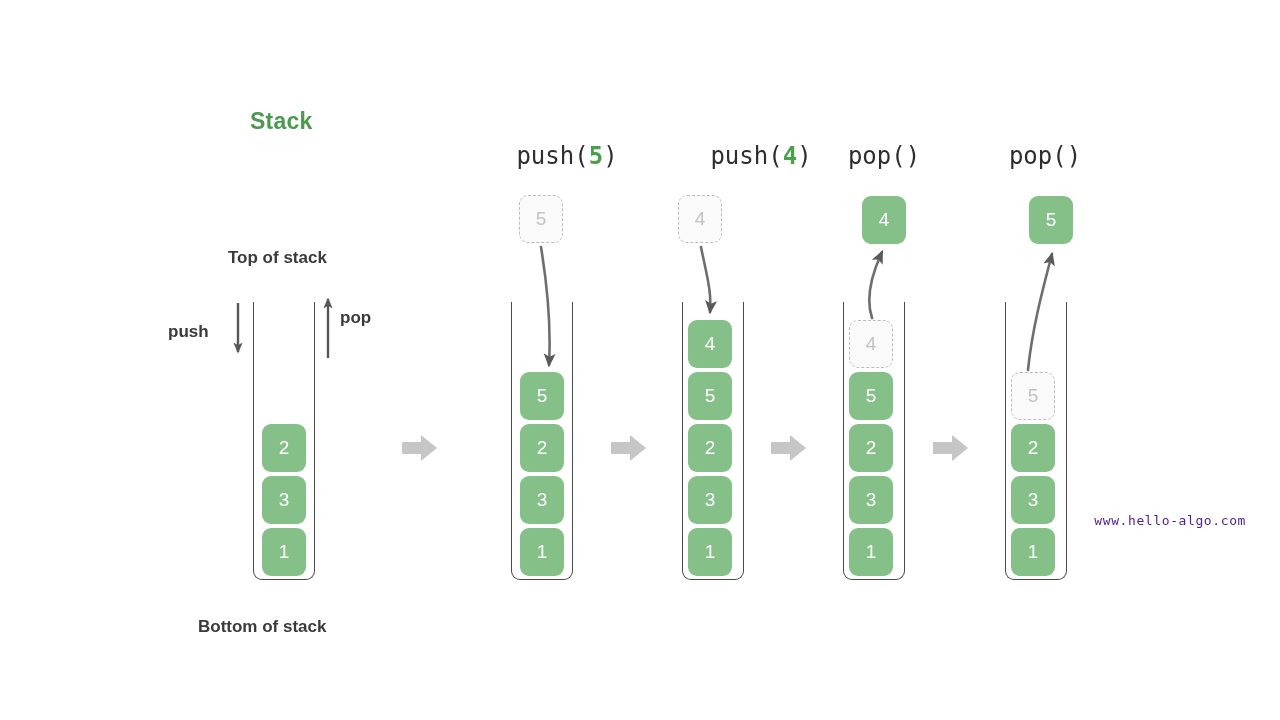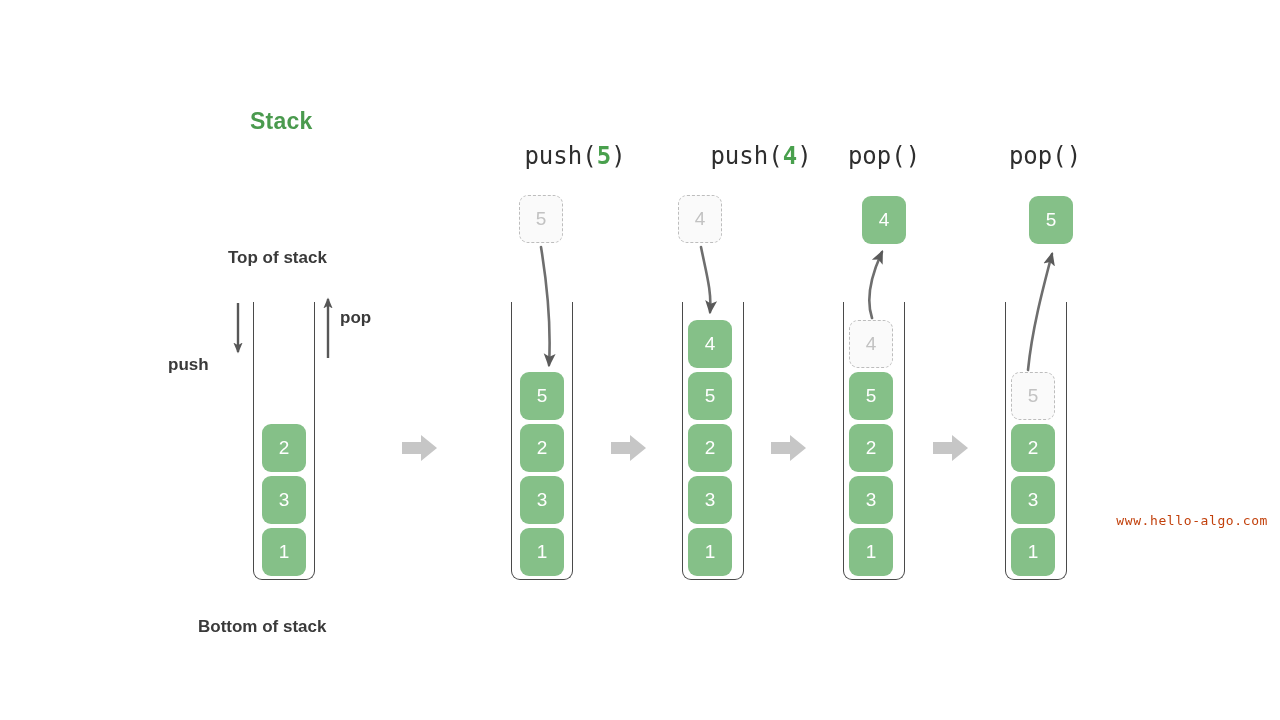--- a/index.html
+++ b/index.html
@@ -34,42 +34,42 @@
   }
   .label-bold {
     position: absolute;
     font-size: 17px;
     font-weight: bold;
     color: #3a3a3a;
     white-space: nowrap;
   }
   .label-top-of-stack { left: 228px; top: 248px; }
   .label-bottom-of-stack { left: 198px; top: 617px; }
-  .label-push { left: 168px; top: 322px; margin-top: 33px; }
+  .label-push { left: 168px; top: 322px; }
   .label-pop  { left: 340px; top: 308px; }
 
   .col-header {
     position: absolute;
     top: 142px;
     font-family: "DejaVu Sans Mono", "Liberation Mono", monospace;
     font-size: 24px;
     color: #2e2e2e;
     white-space: nowrap;
     text-align: center;
     transform: translateX(-50%);
   }
   .col-header .arg { color: #49a04d; font-weight: bold; }
 
   .watermark {
     position: absolute;
-    right: 12px;
+    right: 34px;
     bottom: 28px;
     font-family: "DejaVu Sans Mono", "Liberation Mono", monospace;
     font-size: 13px;
-    color: #c2410c;
+    color: #4c1d95;
     letter-spacing: 0.6px;
     white-space: nowrap;
   }
 
   
   .stack-container {
     position: absolute;
     width: 62px;
     box-sizing: border-box;
     border-left: 1.6px solid #4a4a4a;
@@ -123,21 +123,21 @@
 
 <div class="canvas">
 
   <div class="title-stack">Stack</div>
 
   <div class="label-bold label-top-of-stack">Top of stack</div>
   <div class="label-bold label-bottom-of-stack">Bottom of stack</div>
   <div class="label-bold label-push">push</div>
   <div class="label-bold label-pop">pop</div>
 
-  <div class="col-header" style="left:567px;margin-left:8px;">
+  <div class="col-header" style="left:567px;">
     <span>push(</span><span class="arg">5</span><span>)</span>
   </div>
   <div class="col-header" style="left:732px;margin-left:29px;">
     <span>push(</span><span class="arg">4</span><span>)</span>
   </div>
   <div class="col-header" style="left:884px;">
     <span>pop(</span><span class="arg"></span><span>)</span>
   </div>
   <div class="col-header" style="left:1045px;">
     <span>pop(</span><span class="arg"></span><span>)</span>

